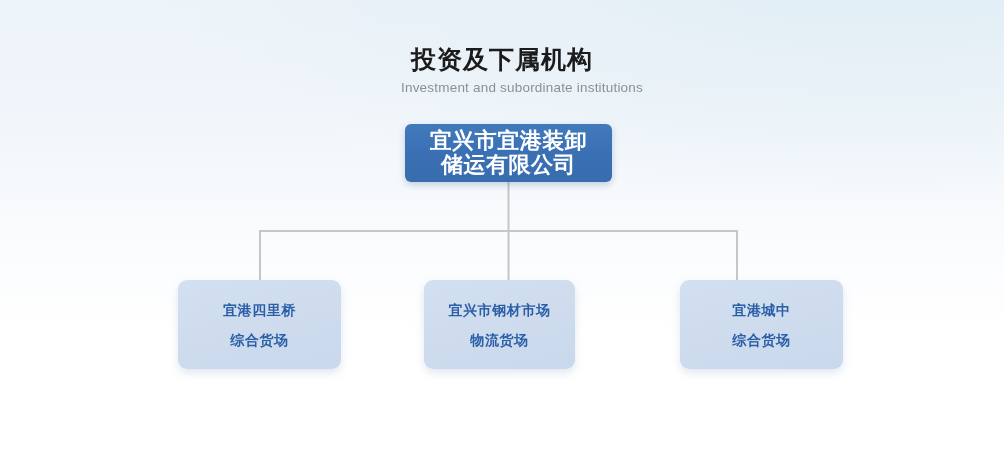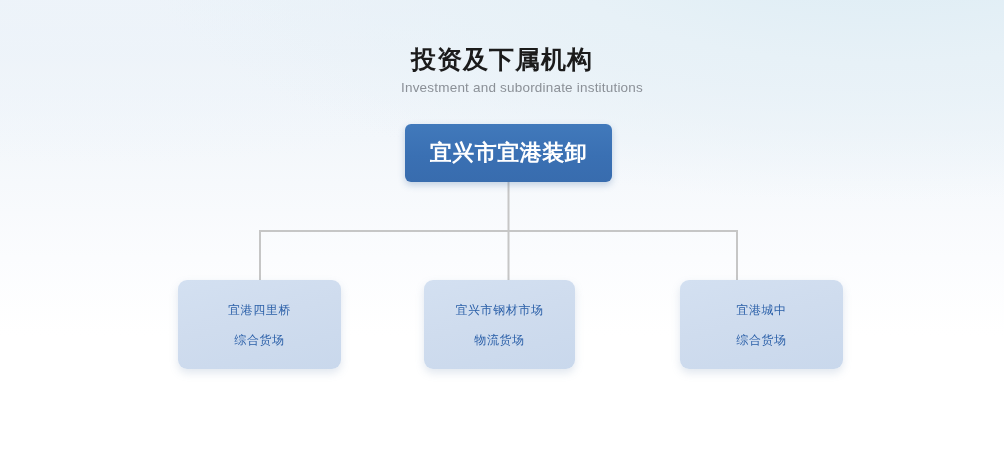--- a/index.html
+++ b/index.html
@@ -102,22 +102,22 @@
   
   .node-child {
     top: 280px;
     height: 89px;
     border-radius: 9px;
     background: linear-gradient(165deg, #d3e0f1 0%, #cfdcee 45%, #c9d8ec 100%);
     box-shadow: 0 4px 9px rgba(120,145,180,0.22);
   }
   .node-child .node-line {
     color: #2a5fa8;
-    font-size: 12px;
-    font-weight: normal;
+    font-size: 14px;
+    font-weight: bold;
     line-height: 30px;
     letter-spacing: 0.6px;
   }
   .node-child-1 { left: 178px; width: 163px; }
   .node-child-2 { left: 424px; width: 151px; }
   .node-child-3 { left: 680px; width: 163px; }
 </style>
 </head>
 <body>
 
@@ -136,20 +136,21 @@
 
     <line x1="259" y1="231" x2="738" y2="231" stroke="#c6c6c6" stroke-width="2"></line>
 
     <line x1="260" y1="231" x2="260" y2="280" stroke="#c6c6c6" stroke-width="2"></line>
 
     <line x1="737" y1="231" x2="737" y2="280" stroke="#c6c6c6" stroke-width="2"></line>
   </svg>
 
   <div class="node node-root">
     <span class="node-line">宜兴市宜港装卸</span>
+    <span class="node-line">储运有限公司</span>
   </div>
 
   <div class="node node-child node-child-1">
     <span class="node-line">宜港四里桥</span>
     <span class="node-line">综合货场</span>
   </div>
 
   <div class="node node-child node-child-2">
     <span class="node-line">宜兴市钢材市场</span>
     <span class="node-line">物流货场</span>

